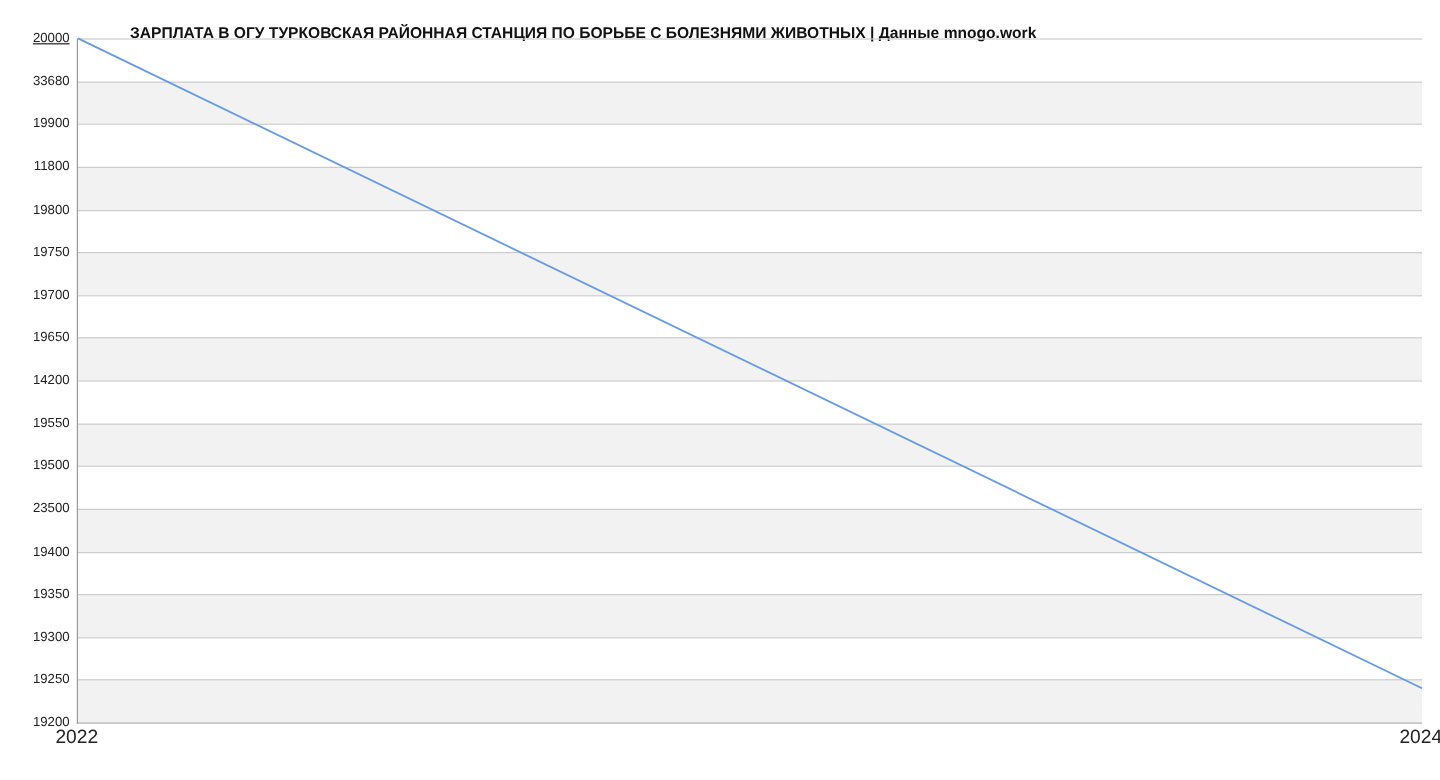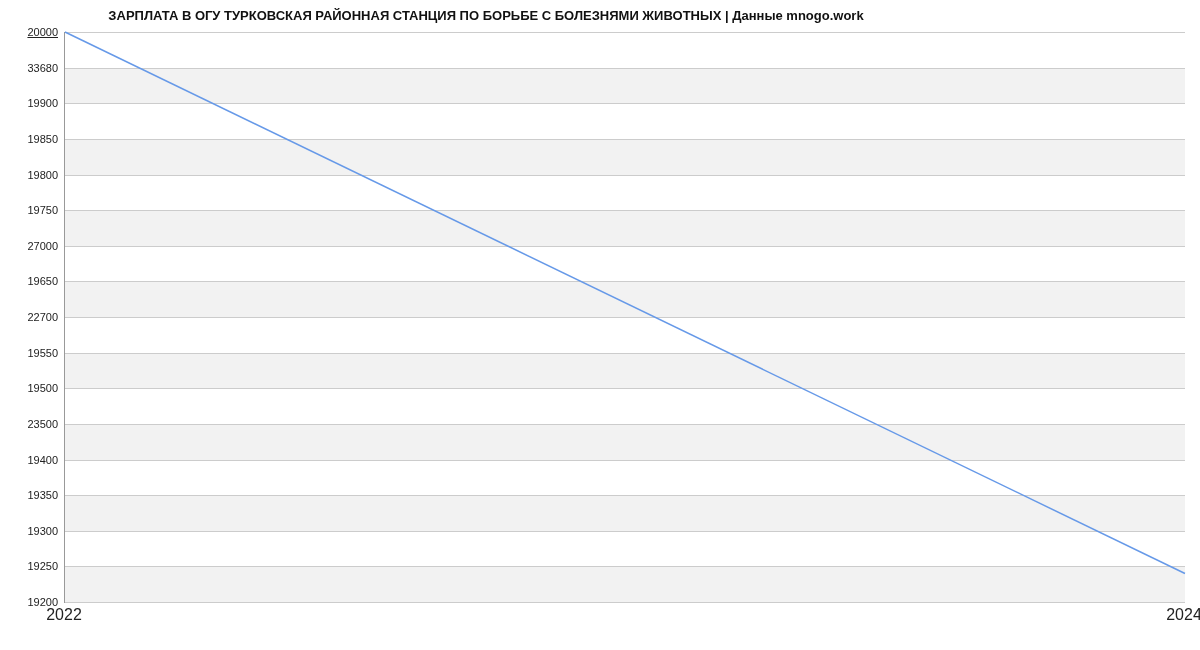--- a/index.html
+++ b/index.html
@@ -11,21 +11,21 @@
     font-family: Verdana, Geneva, sans-serif;
     overflow: hidden;
   }
   .chart {
     position: relative;
     width: 1200px;
     height: 650px;
   }
   .title {
     position: absolute;
-    top: 8px;
+    top: 20px;
     left: 0;
     width: 972px;
     text-align: center;
     font-size: 13px;
     font-weight: 600;
     color: #111;
   }
   .plot {
     position: absolute;
     left: 64px;
@@ -117,24 +117,24 @@
   </div>
 
 <div class="ytick" style="top: 602px;">19200</div>
     <div class="ytick" style="top: 566.375px;">19250</div>
     <div class="ytick" style="top: 530.75px;">19300</div>
     <div class="ytick" style="top: 495.125px;">19350</div>
     <div class="ytick" style="top: 459.5px;">19400</div>
     <div class="ytick" style="top: 423.875px;">23500</div>
     <div class="ytick" style="top: 388.25px;">19500</div>
     <div class="ytick" style="top: 352.625px;">19550</div>
-    <div class="ytick" style="top: 317px;">22700</div>
+    <div class="ytick" style="top: 317px;">14200</div>
     <div class="ytick" style="top: 281.375px;">19650</div>
-    <div class="ytick" style="top: 245.75px;">27000</div>
+    <div class="ytick" style="top: 245.75px;">19700</div>
     <div class="ytick" style="top: 210.125px;">19750</div>
     <div class="ytick" style="top: 174.5px;">19800</div>
-    <div class="ytick" style="top: 138.875px;">19850</div>
+    <div class="ytick" style="top: 138.875px;">11800</div>
     <div class="ytick" style="top: 103.25px;">19900</div>
     <div class="ytick" style="top: 67.625px;">33680</div>
     <div class="ytick" style="top: 32px; text-decoration: underline;">20000</div>
     <div class="xtick" style="left: 64px;">2022</div>
     <div class="xtick" style="left: 1184px;">2024</div>
   </div>
 
 </body></html>

